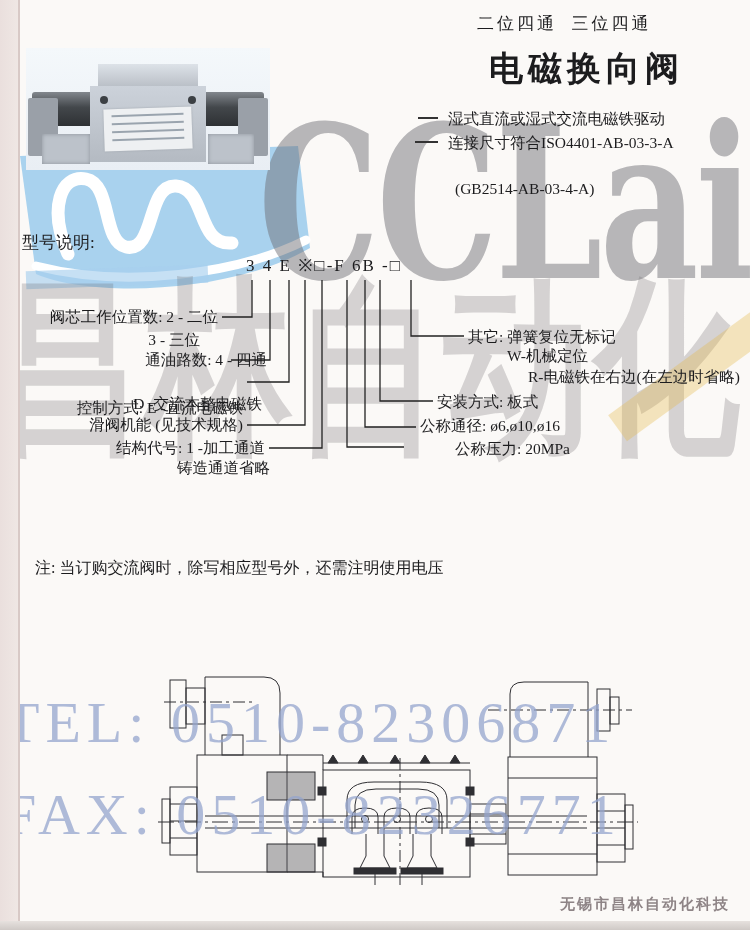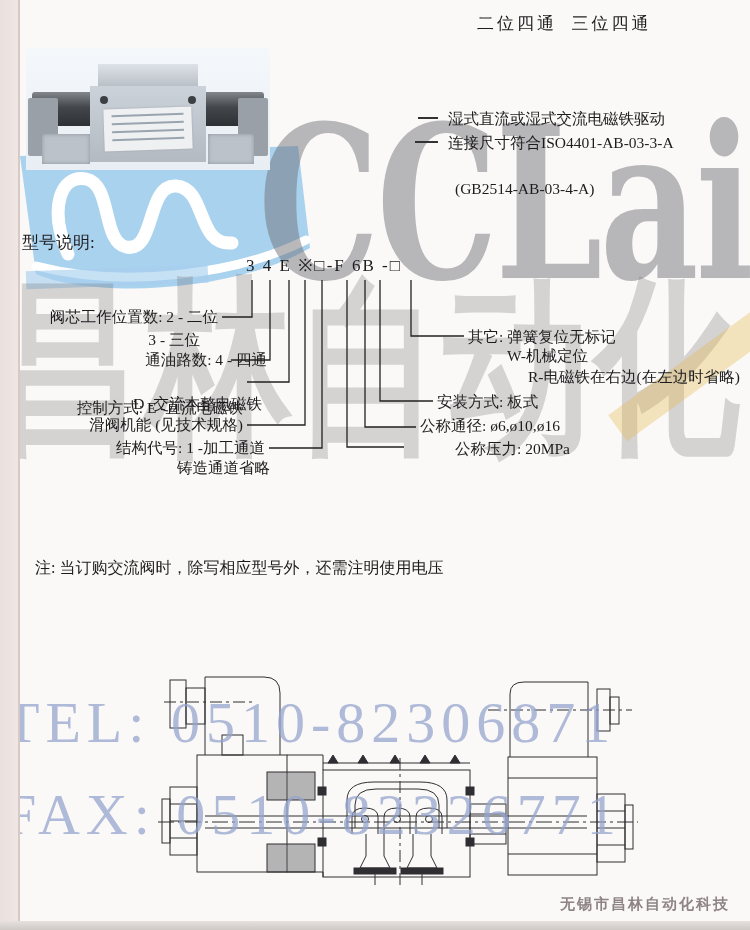--- a/index.html
+++ b/index.html
@@ -96,20 +96,21 @@
     <div class="bolt" style="left:162px;top:48px;"></div>
     <div class="label">
         <i></i>
         <i></i>
         <i></i>
         <i></i>
       </div>
   </div>
 
   <div class="abs subtitle">二位四通  三位四通</div>
+  <div class="abs title">电磁换向阀</div>
   <div class="abs dash" style="left:418px;top:117px;width:20px;"></div>
   <div class="abs dash" style="left:415px;top:141px;width:23px;"></div>
   <div class="abs feat f1">湿式直流或湿式交流电磁铁驱动</div>
   <div class="abs feat f2">连接尺寸符合ISO4401-AB-03-3-A</div>
   <div class="abs feat f3">(GB2514-AB-03-4-A)</div>
 
   <div class="abs heading">型号说明:</div>
   <div class="abs code">3 4 E ※□-F 6B -□</div>
 
   <svg class="abs lines-svg" viewBox="0 0 750 930">

